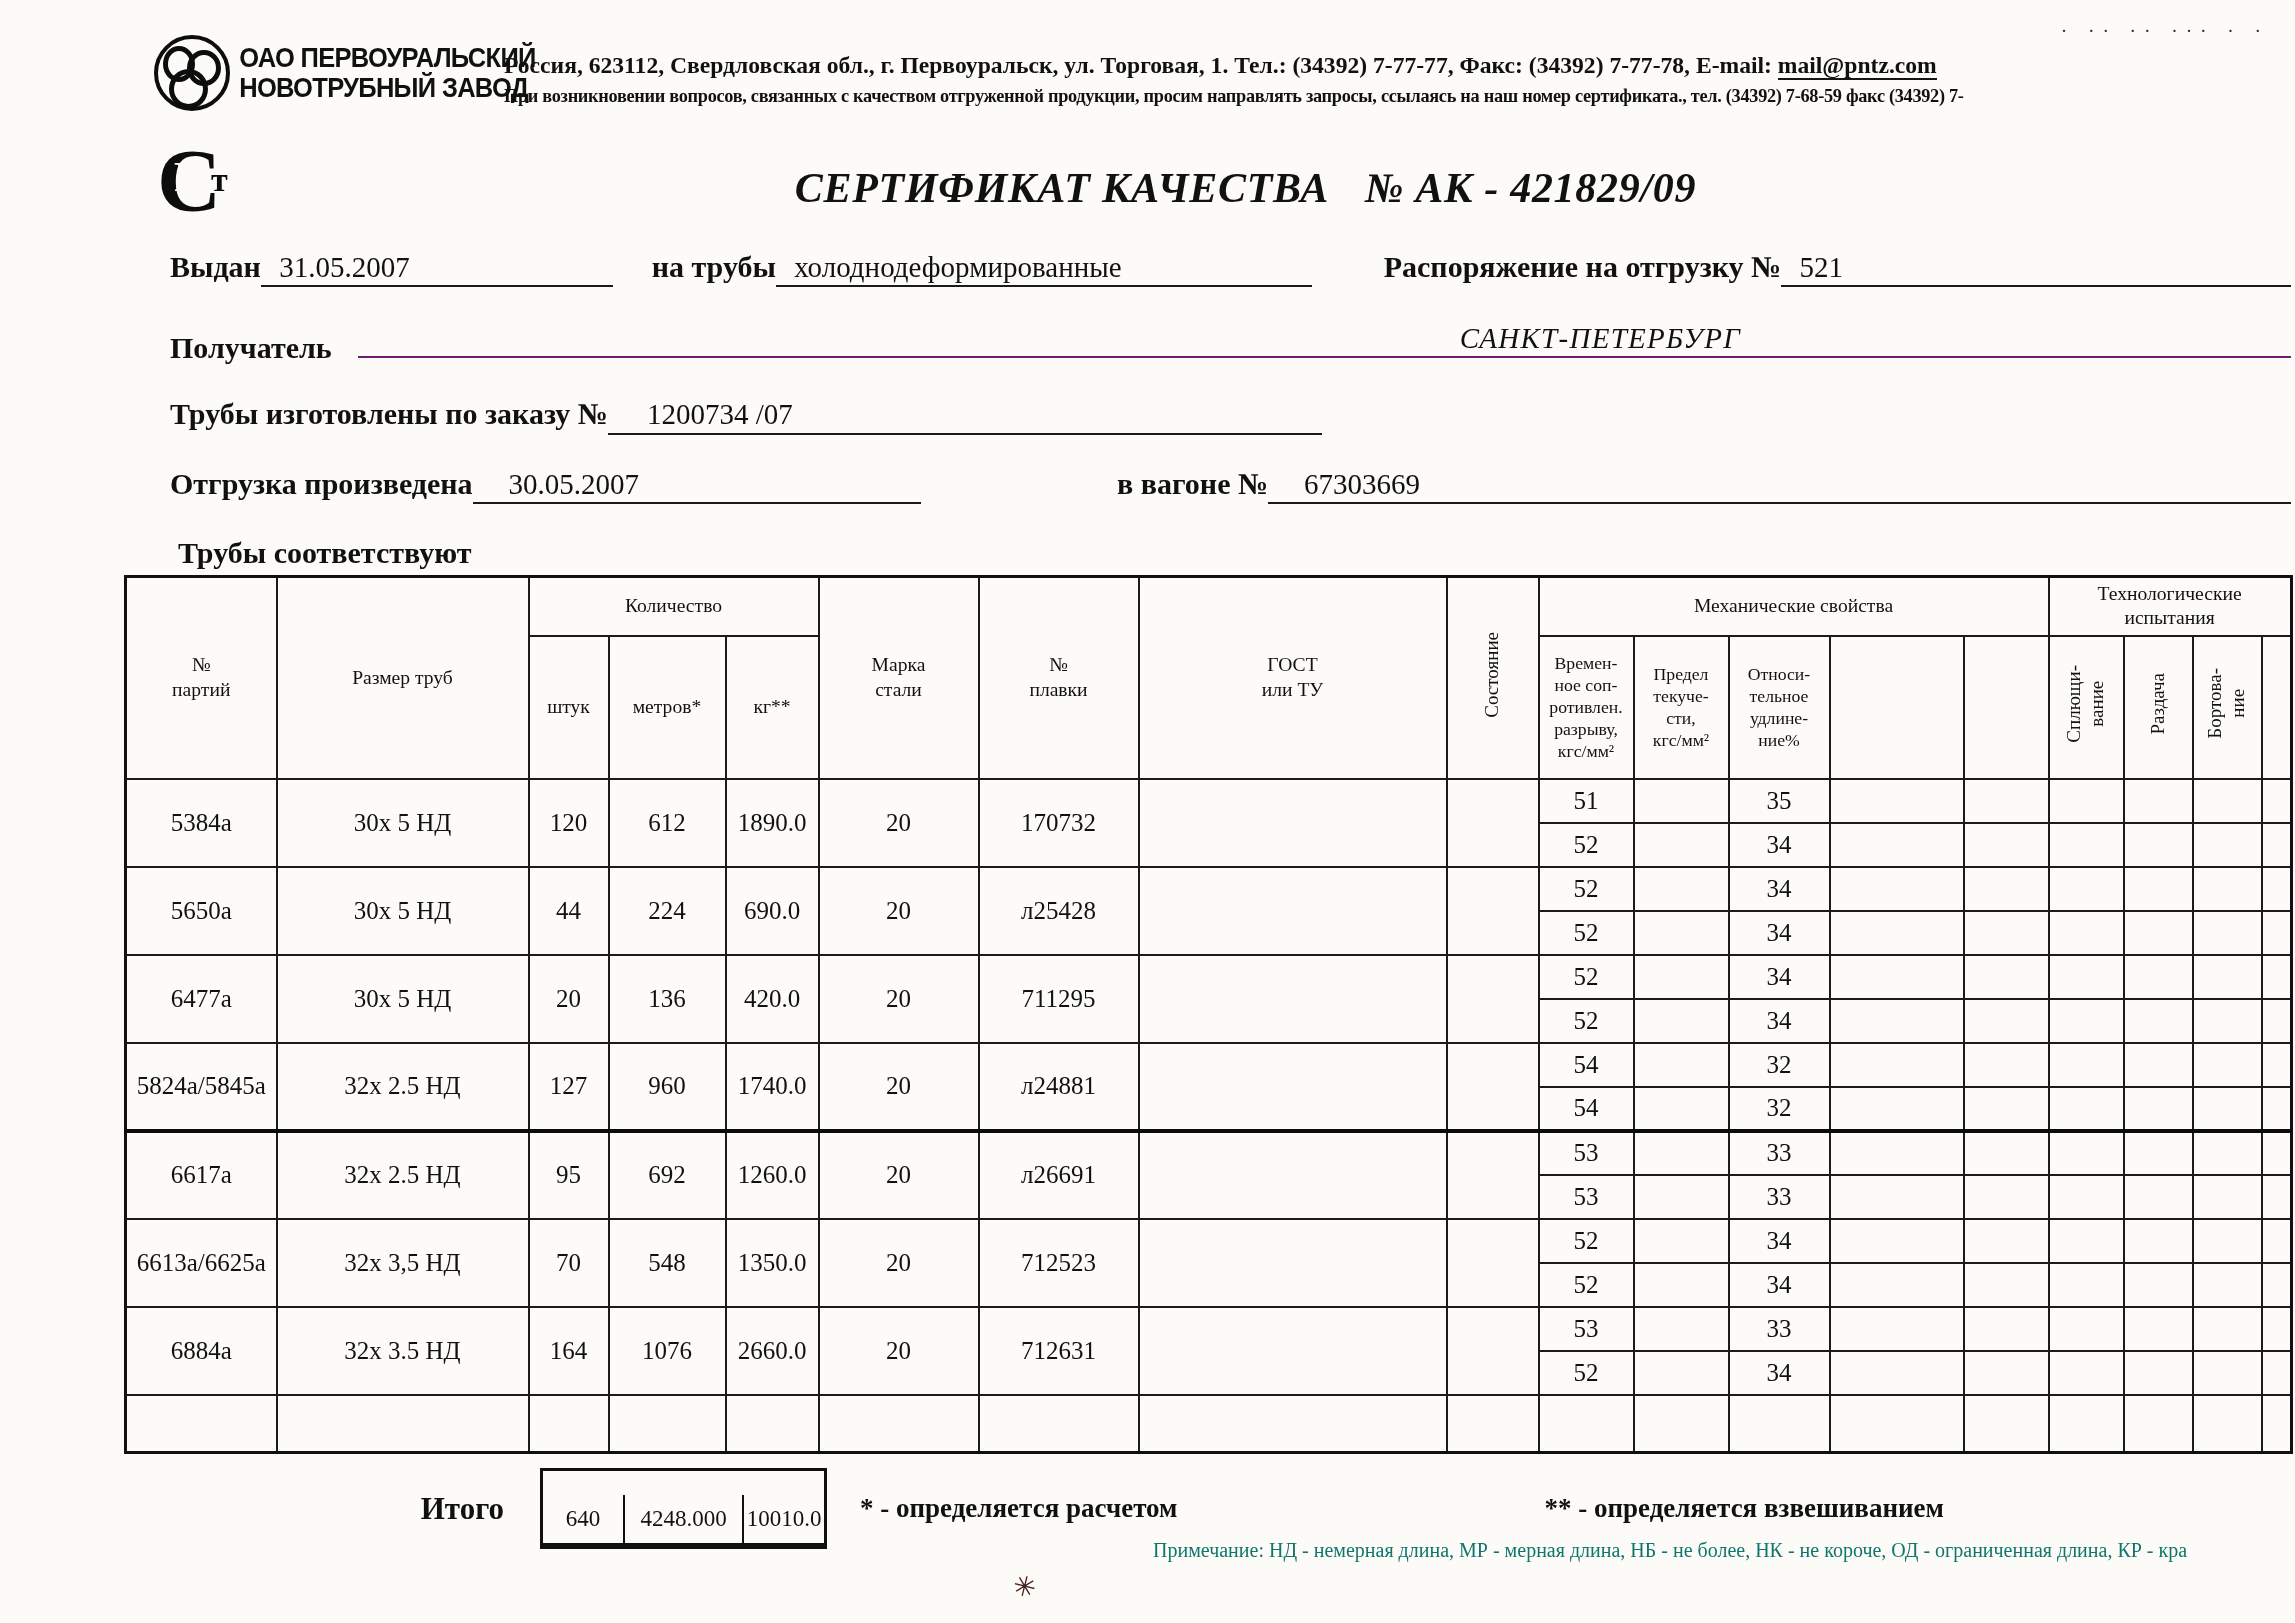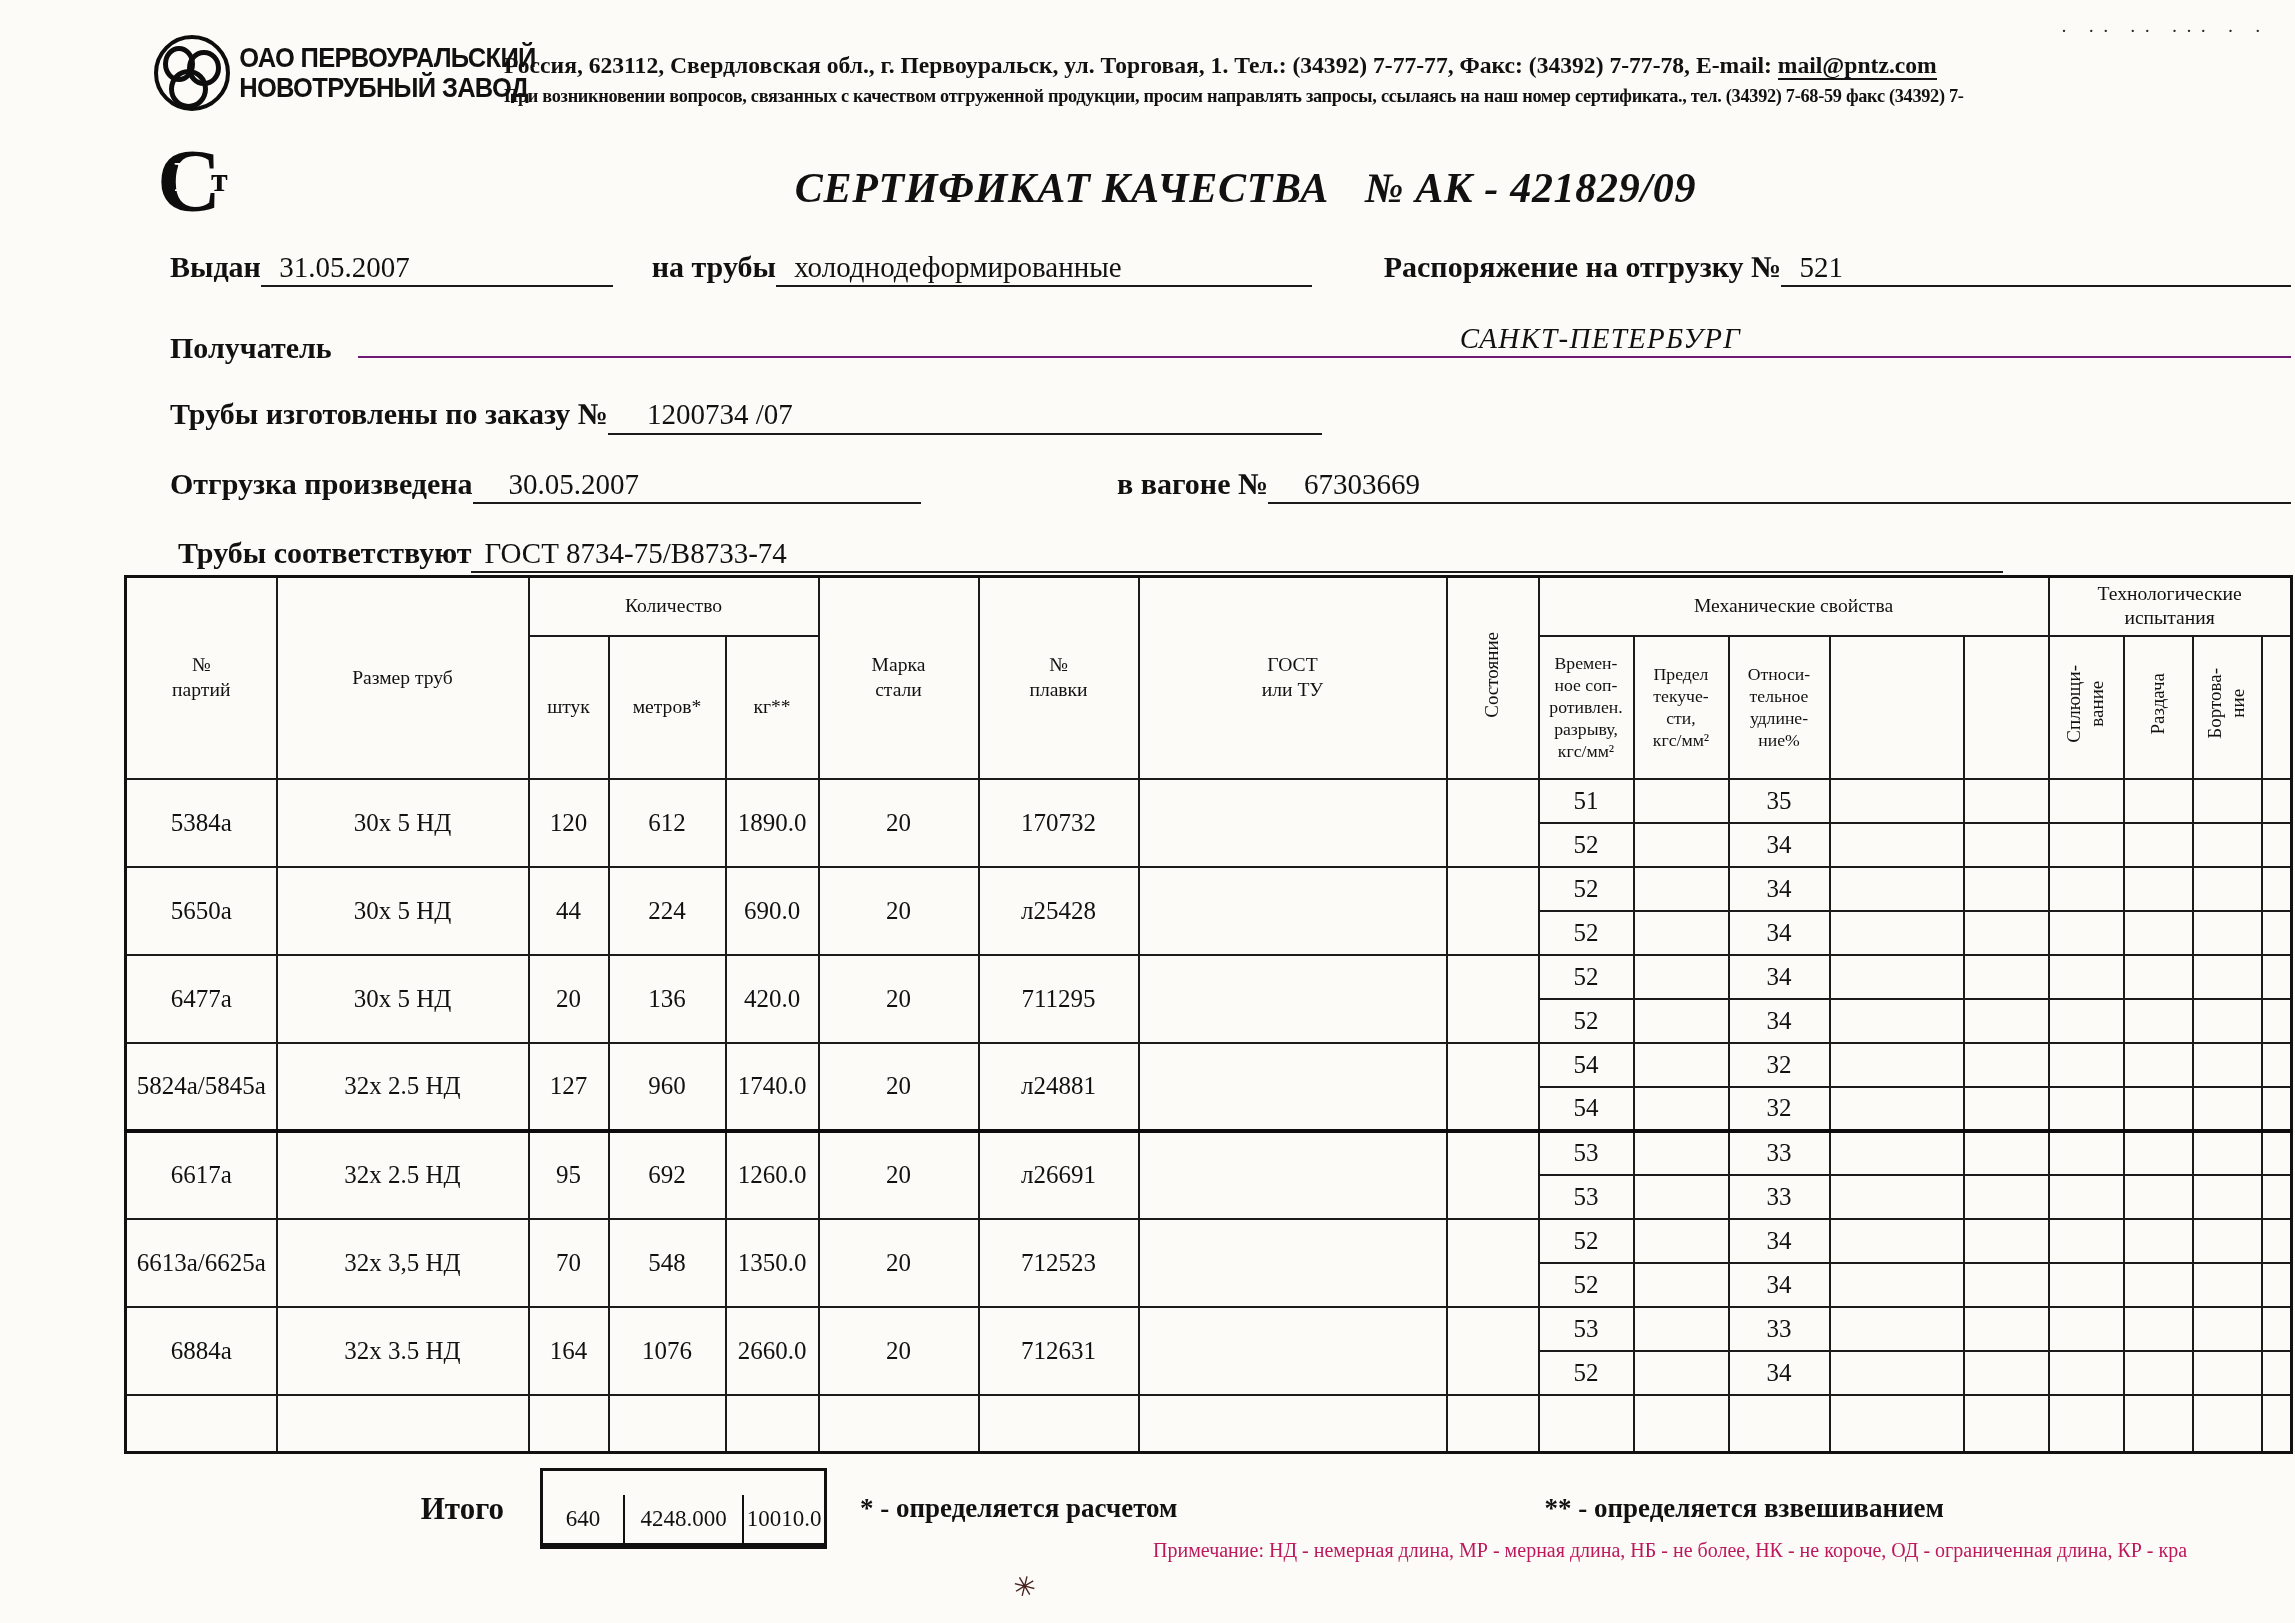--- a/index.html
+++ b/index.html
@@ -64,21 +64,21 @@
   
   .totals{position:absolute;left:124px;top:1468px;display:flex;align-items:stretch;}
   .tot-label{width:380px;text-align:right;padding-right:36px;font-weight:700;font-size:31px;align-self:center;}
   .tot-box{display:flex;border:3.3px solid #101010;border-bottom:6.5px solid #101010;}
   .tot-cell{display:flex;align-items:center;justify-content:center;font-size:23px;height:48px;margin-top:24px;}
   .tc1{width:80px;border-right:2px solid #101010;}
   .tc2{width:117px;border-right:2px solid #101010;}
   .tc3{width:80px;}
   .fn1{margin-left:33px;align-self:center;font-size:27px;font-weight:700;}
   .fn2{margin-left:367px;align-self:center;font-size:27px;font-weight:700;}
-  .note{position:absolute;left:1153px;top:1539px;font-size:20px;white-space:nowrap;color:#be185d;}
+  .note{position:absolute;left:1153px;top:1539px;font-size:20px;white-space:nowrap;color:#0f766e;}
   .bottom-art{position:absolute;left:1013px;top:1570px;font-size:27.5px;color:#46201c;transform:rotate(14deg);}
 </style>
 </head>
 <body>
 
 <div class="page">
 
   <div class="factory">
     <div class="logo">
       <div class="p1"></div>
@@ -133,21 +133,20 @@
 
     <div class="frow">
       <span class="lbl">Отгрузка произведена</span>
       <span class="uval" style="width:406px;padding-left:36px;">30.05.2007</span>
       <span class="lbl" style="margin-left:196px;">в вагоне №</span>
       <span class="uval" style="flex:1;padding-left:36px;">67303669</span>
     </div>
 
     <div class="frow">
       <span class="lbl" style="margin-left:8px;text-align:right;">Трубы соответствуют</span>
-      <span class="uval" style="width:1512px;padding-left:13px;text-align:left;">ГОСТ 8734-75/В8733-74</span>
     </div>
   </div>
 
   <table class="spec">
     <colgroup>
       <col style="width:151px">
         <col style="width:252px">
         <col style="width:80px">
         <col style="width:117px">
       <col style="width:93px">

